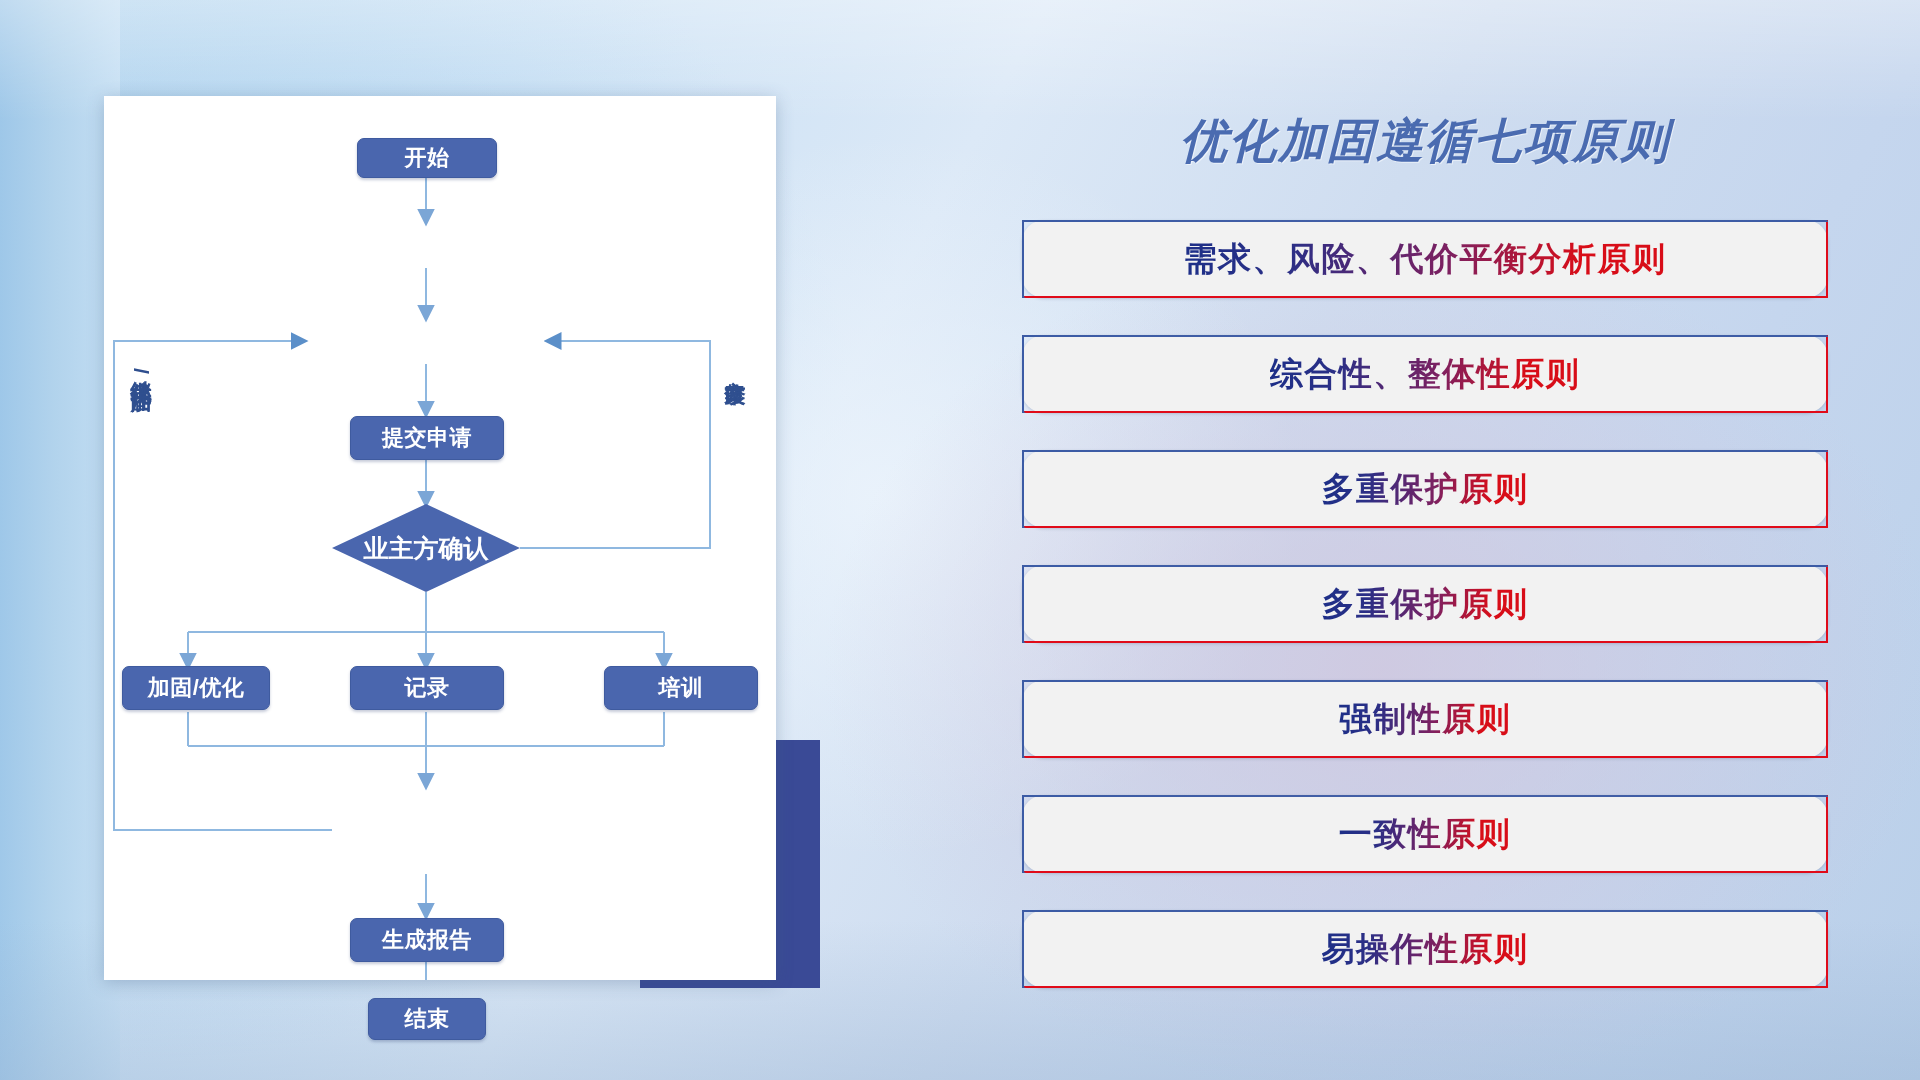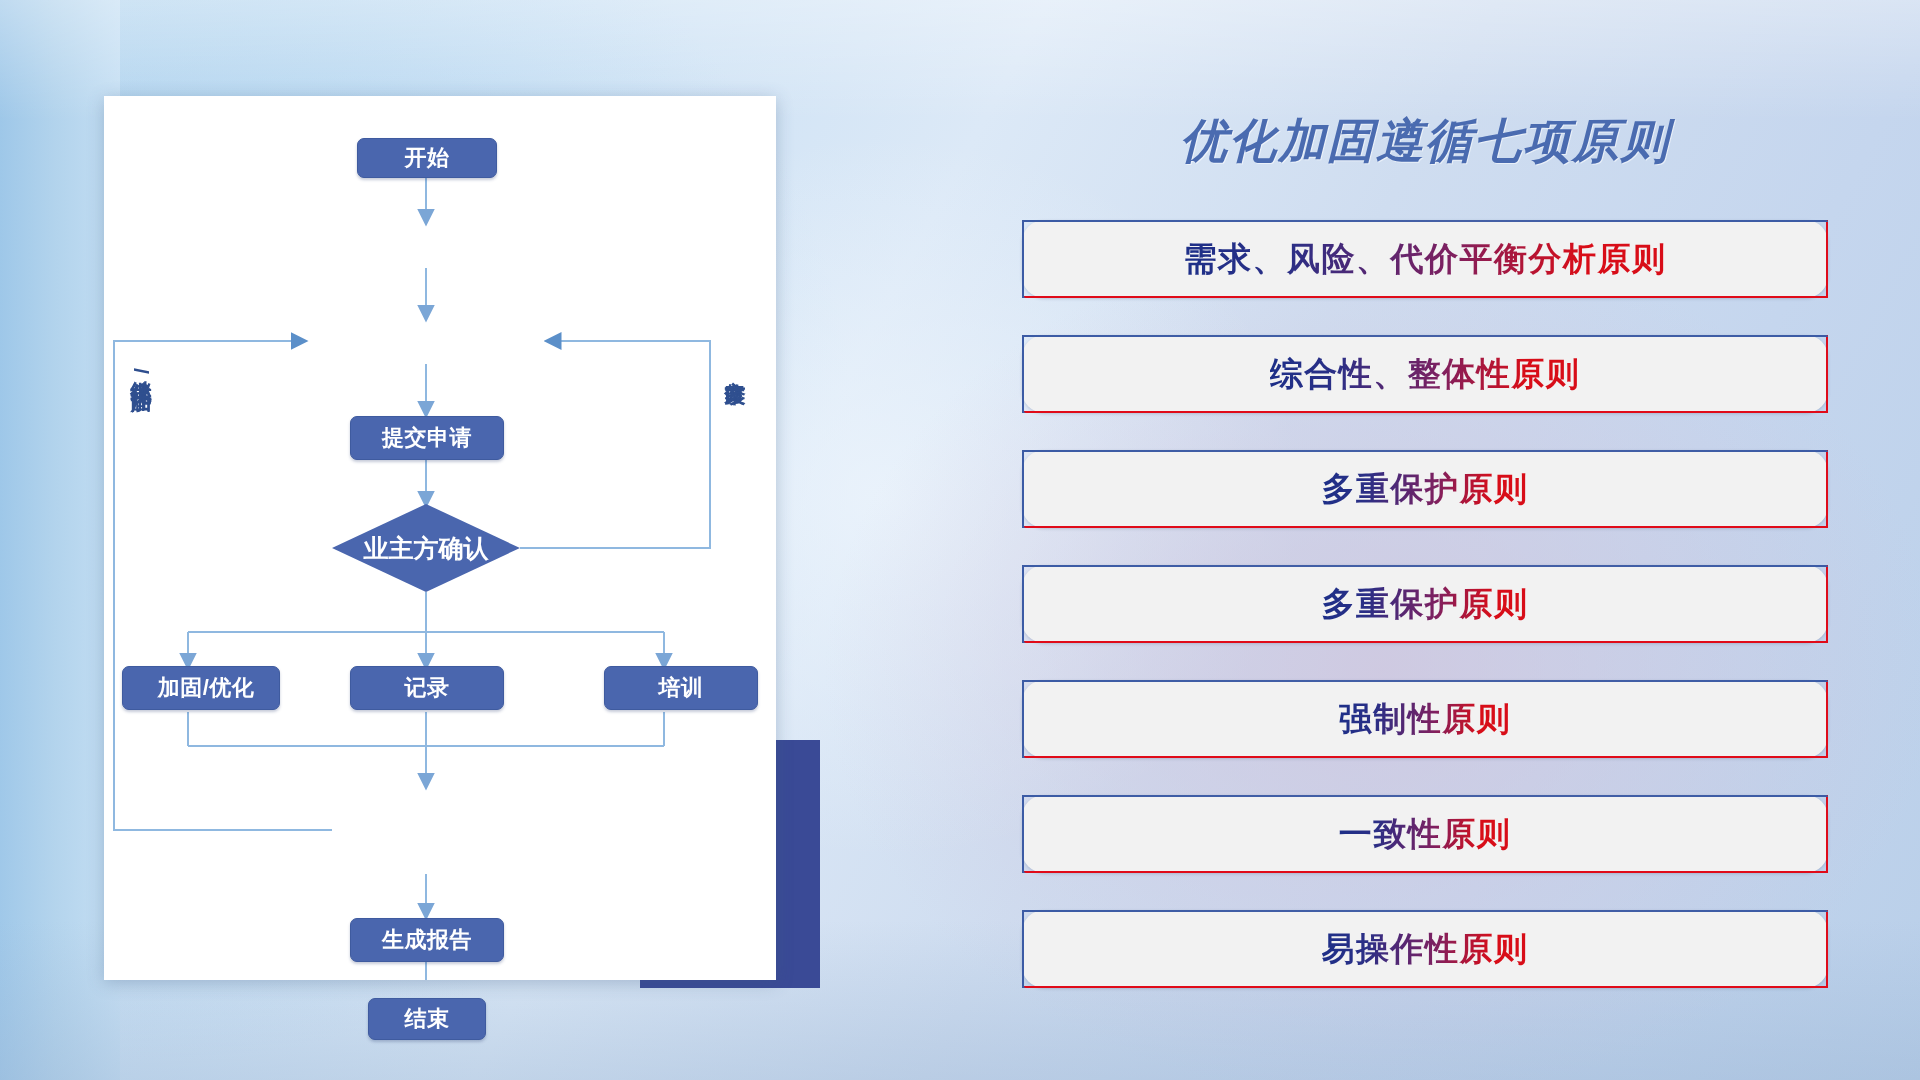--- a/index.html
+++ b/index.html
@@ -227,21 +227,21 @@
 
   <div class="node-box" style="left:246px; top:320px; width:152px; height:42px; font-size:22px;">
     <span>提交申请</span>
   </div>
 
   <div class="node-diamond" style="left:228px; top:408px; width:188px; height:88px; font-size:25px;">
     <div class="dia-shape"></div>
     <span class="dia-text">业主方确认</span>
   </div>
 
-  <div class="node-box" style="left:18px; top:570px; width:146px; height:42px; font-size:22px;padding-left:10px;">
+  <div class="node-box" style="left:18px; top:570px; width:146px; height:42px; font-size:22px;">
     <span>加固/优化</span>
   </div>
 
   <div class="node-box" style="left:246px; top:570px; width:152px; height:42px; font-size:22px;">
     <span>记录</span>
   </div>
 
   <div class="node-box" style="left:500px; top:570px; width:152px; height:42px; font-size:22px;">
     <span>培训</span>
   </div>

